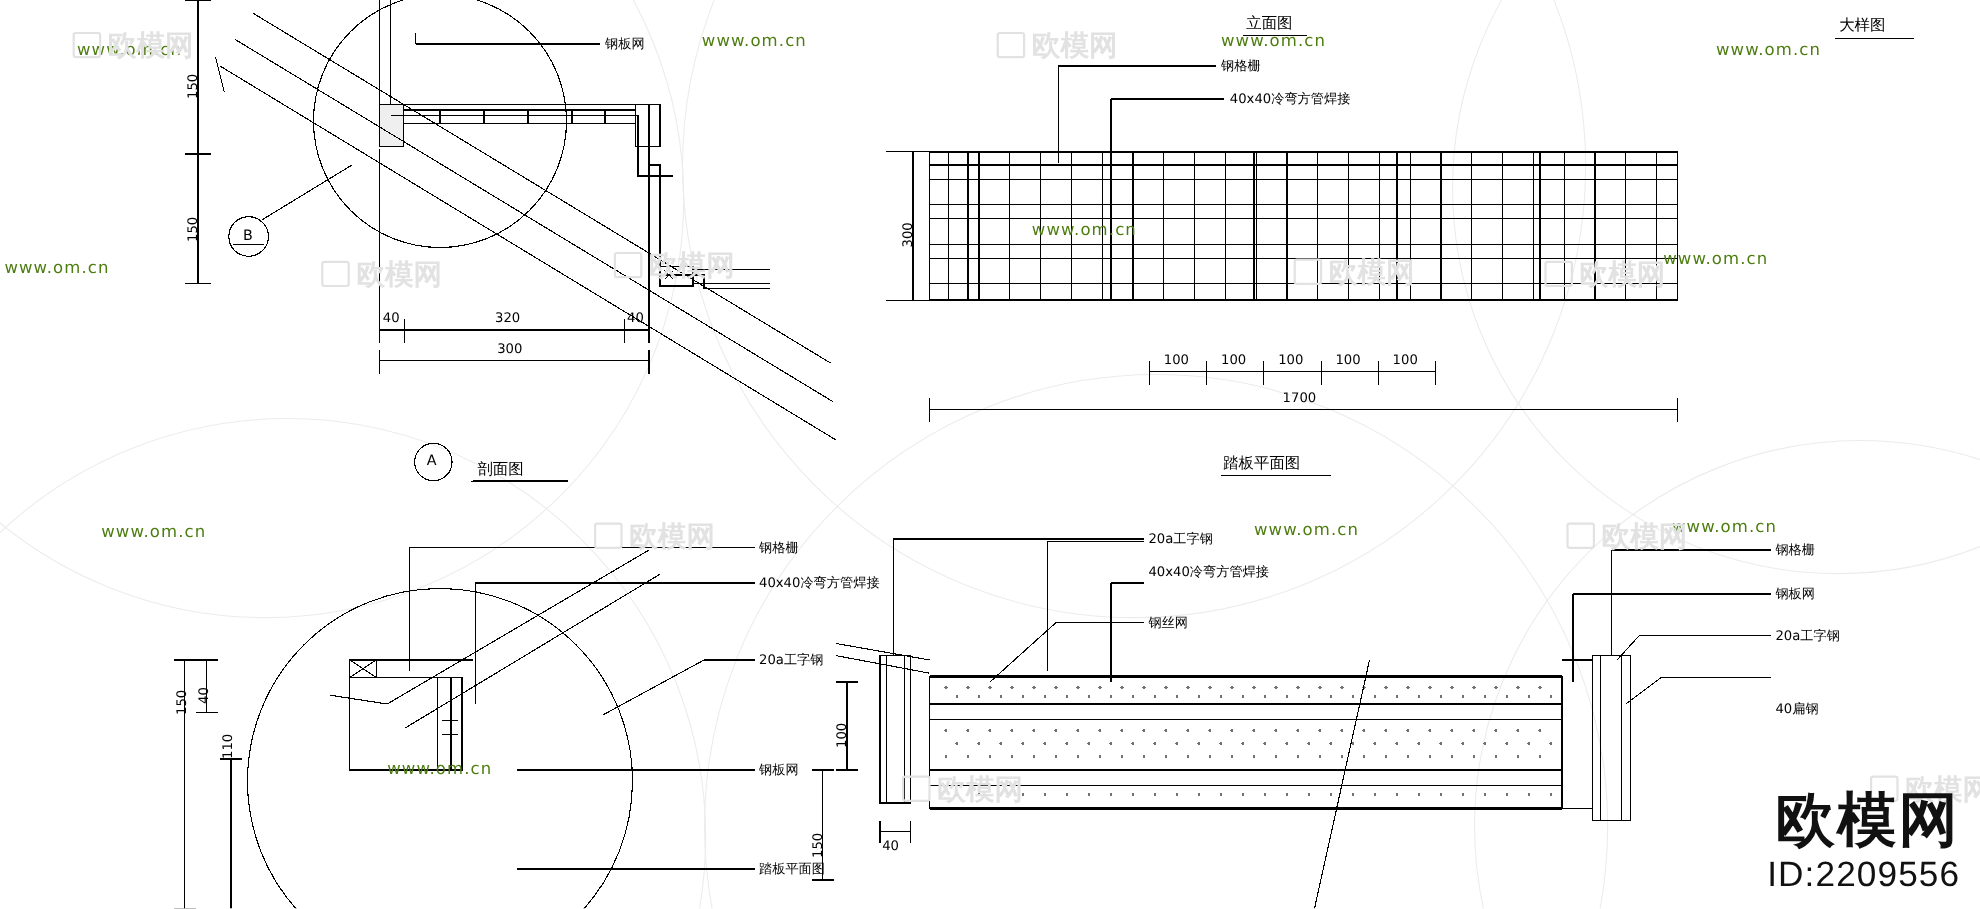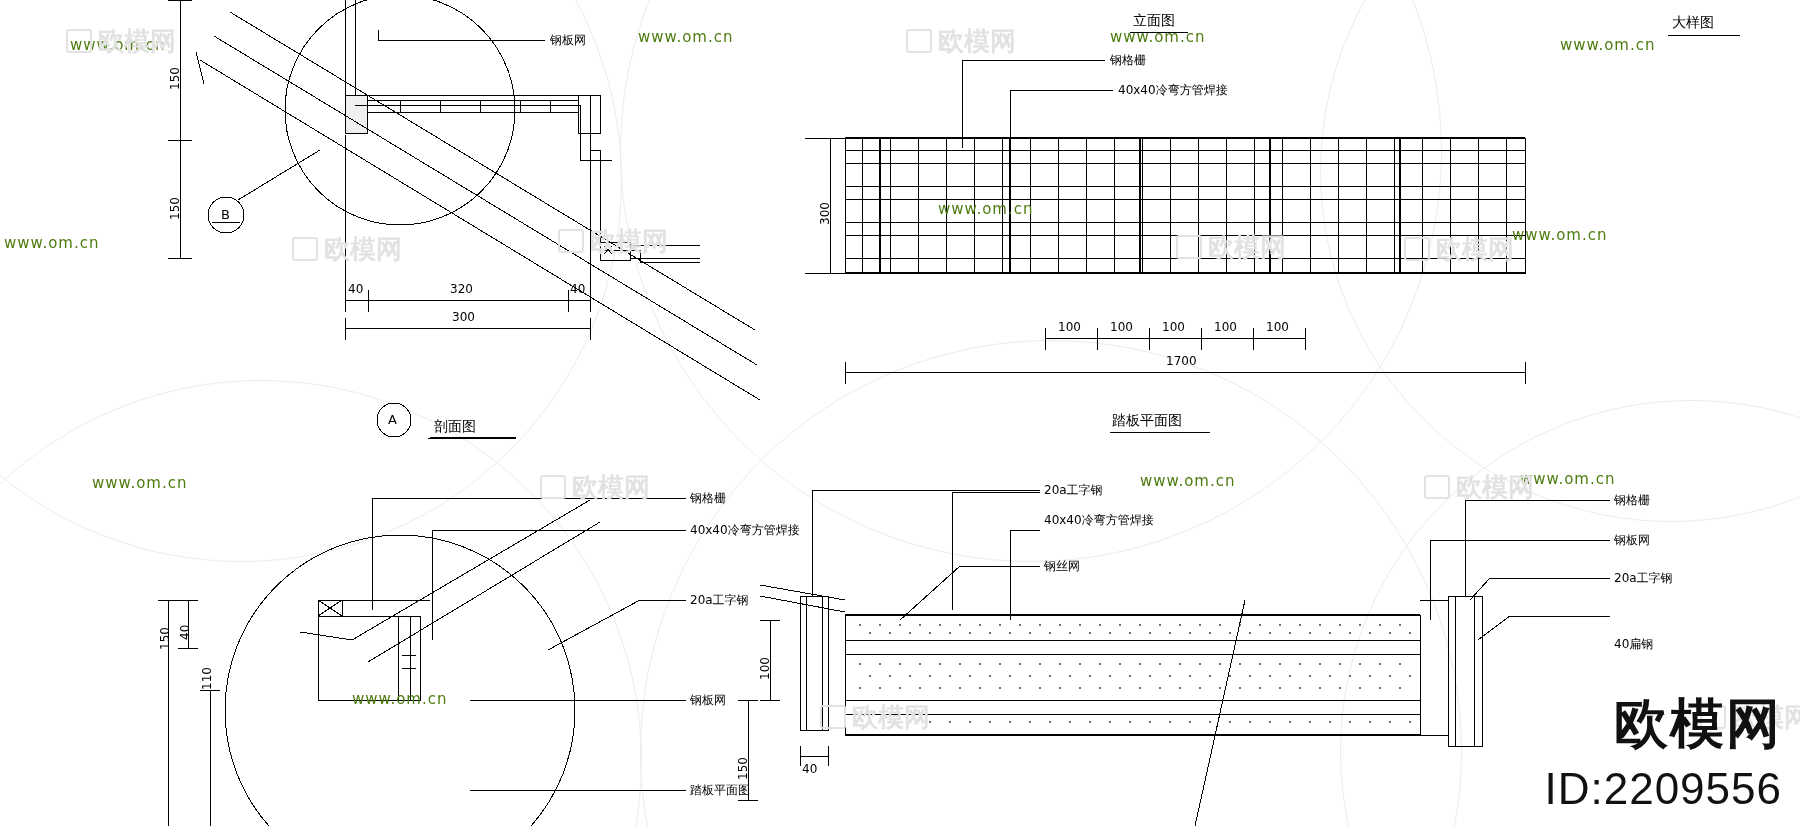--- a/index.html
+++ b/index.html
@@ -45,21 +45,21 @@
   }
   .brand{
     position:absolute;
     right:18px;
     bottom:14px;
     text-align:right;
     color:#111;
     line-height:1.05;
   }
   .brand .name{font-size:54px;font-weight:bold;letter-spacing:2px;}
-  .brand .id{font-size:44px;margin-top:14px;letter-spacing:1px;}
+  .brand .id{font-size:32px;margin-top:4px;letter-spacing:1px;}
   .cad{position:absolute;left:0;top:0;}
   .lbl{
     position:absolute;
     font-size:12px;
     white-space:nowrap;
     font-family:"DejaVu Sans", sans-serif;
   }
   .lbl.title{font-size:14px;}
   .vtext{
     position:absolute;

